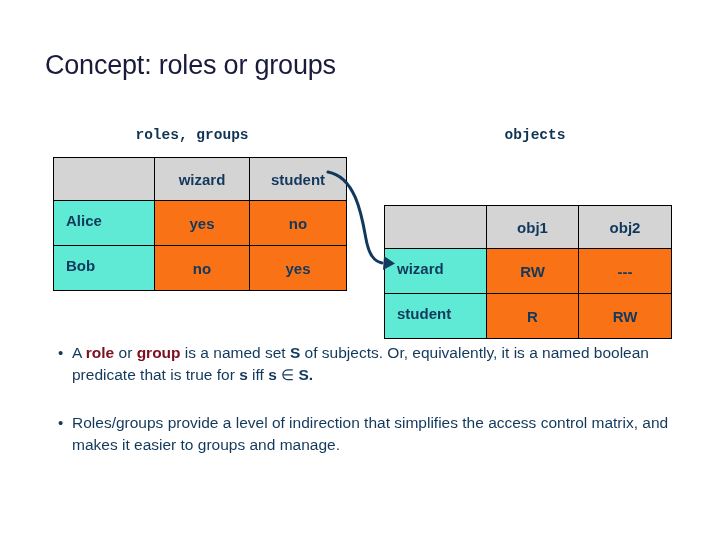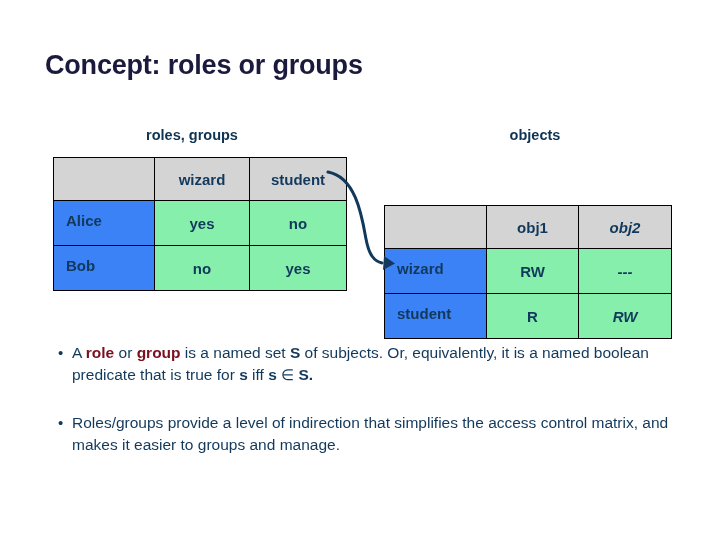--- a/index.html
+++ b/index.html
@@ -22,79 +22,80 @@
     height: 540px;
   }
 
   
   .slide-title {
     position: absolute;
     left: 45px;
     top: 50px;
     width: 640px;
     font-size: 27px;
-    font-weight: bold;
+    font-weight: normal;
     color: #1a1a3d;
     letter-spacing: -0.2px;
     white-space: nowrap;
   }
 
   
   .caption {
     position: absolute;
     font-size: 14.5px;
     font-weight: bold;
     color: #0f3352;
     text-align: center;
     white-space: nowrap;
+    font-family: Liberation Mono, monospace;
   }
   #caption-roles { left: 92px;  top: 127px; width: 200px; }
   #caption-objects { left: 435px; top: 127px; width: 200px; }
 
   
   .matrix {
     position: absolute;
     border-collapse: collapse;
     table-layout: fixed;
   }
   .matrix td {
     border: 1.5px solid #000000;
-    background: #86efac;
+    background: #f97316;
     color: #12395c;
     font-size: 15px;
     font-weight: bold;
     text-align: center;
     vertical-align: middle;
     padding: 0;
     height: 44px;
   }
   .matrix td.hdr {
     background: #d4d4d4;
   }
   .matrix td.rowhdr {
-    background: #3b82f6;
+    background: #5eead4;
     text-align: left;
     padding-left: 12px;
   }
   .matrix td.corner {
     background: #d4d4d4;
   }
   .matrix tr.header-row td { height: 42px; }
 
   
   #matrix-roles { left: 53px; top: 157px; }
   #matrix-roles .c0 { width: 88px; }
   #matrix-roles .c1 { width: 94px; }
   #matrix-roles .c2 { width: 96px; }
 
   
   #matrix-objects { left: 384px; top: 157px; margin-top: 48px; }
   #matrix-objects .c0 { width: 89px; }
   #matrix-objects .c1 { width: 91px; }
-  #matrix-objects .c2 { width: 92px; font-style: italic; }
+  #matrix-objects .c2 { width: 92px; }
 
   
   .matrix td.rowhdr span { position: relative; top: -3px; display: inline-block; }
 
   
   #connector {
     position: absolute;
     left: 322px;
     top: 155px;
     width: 80px;

